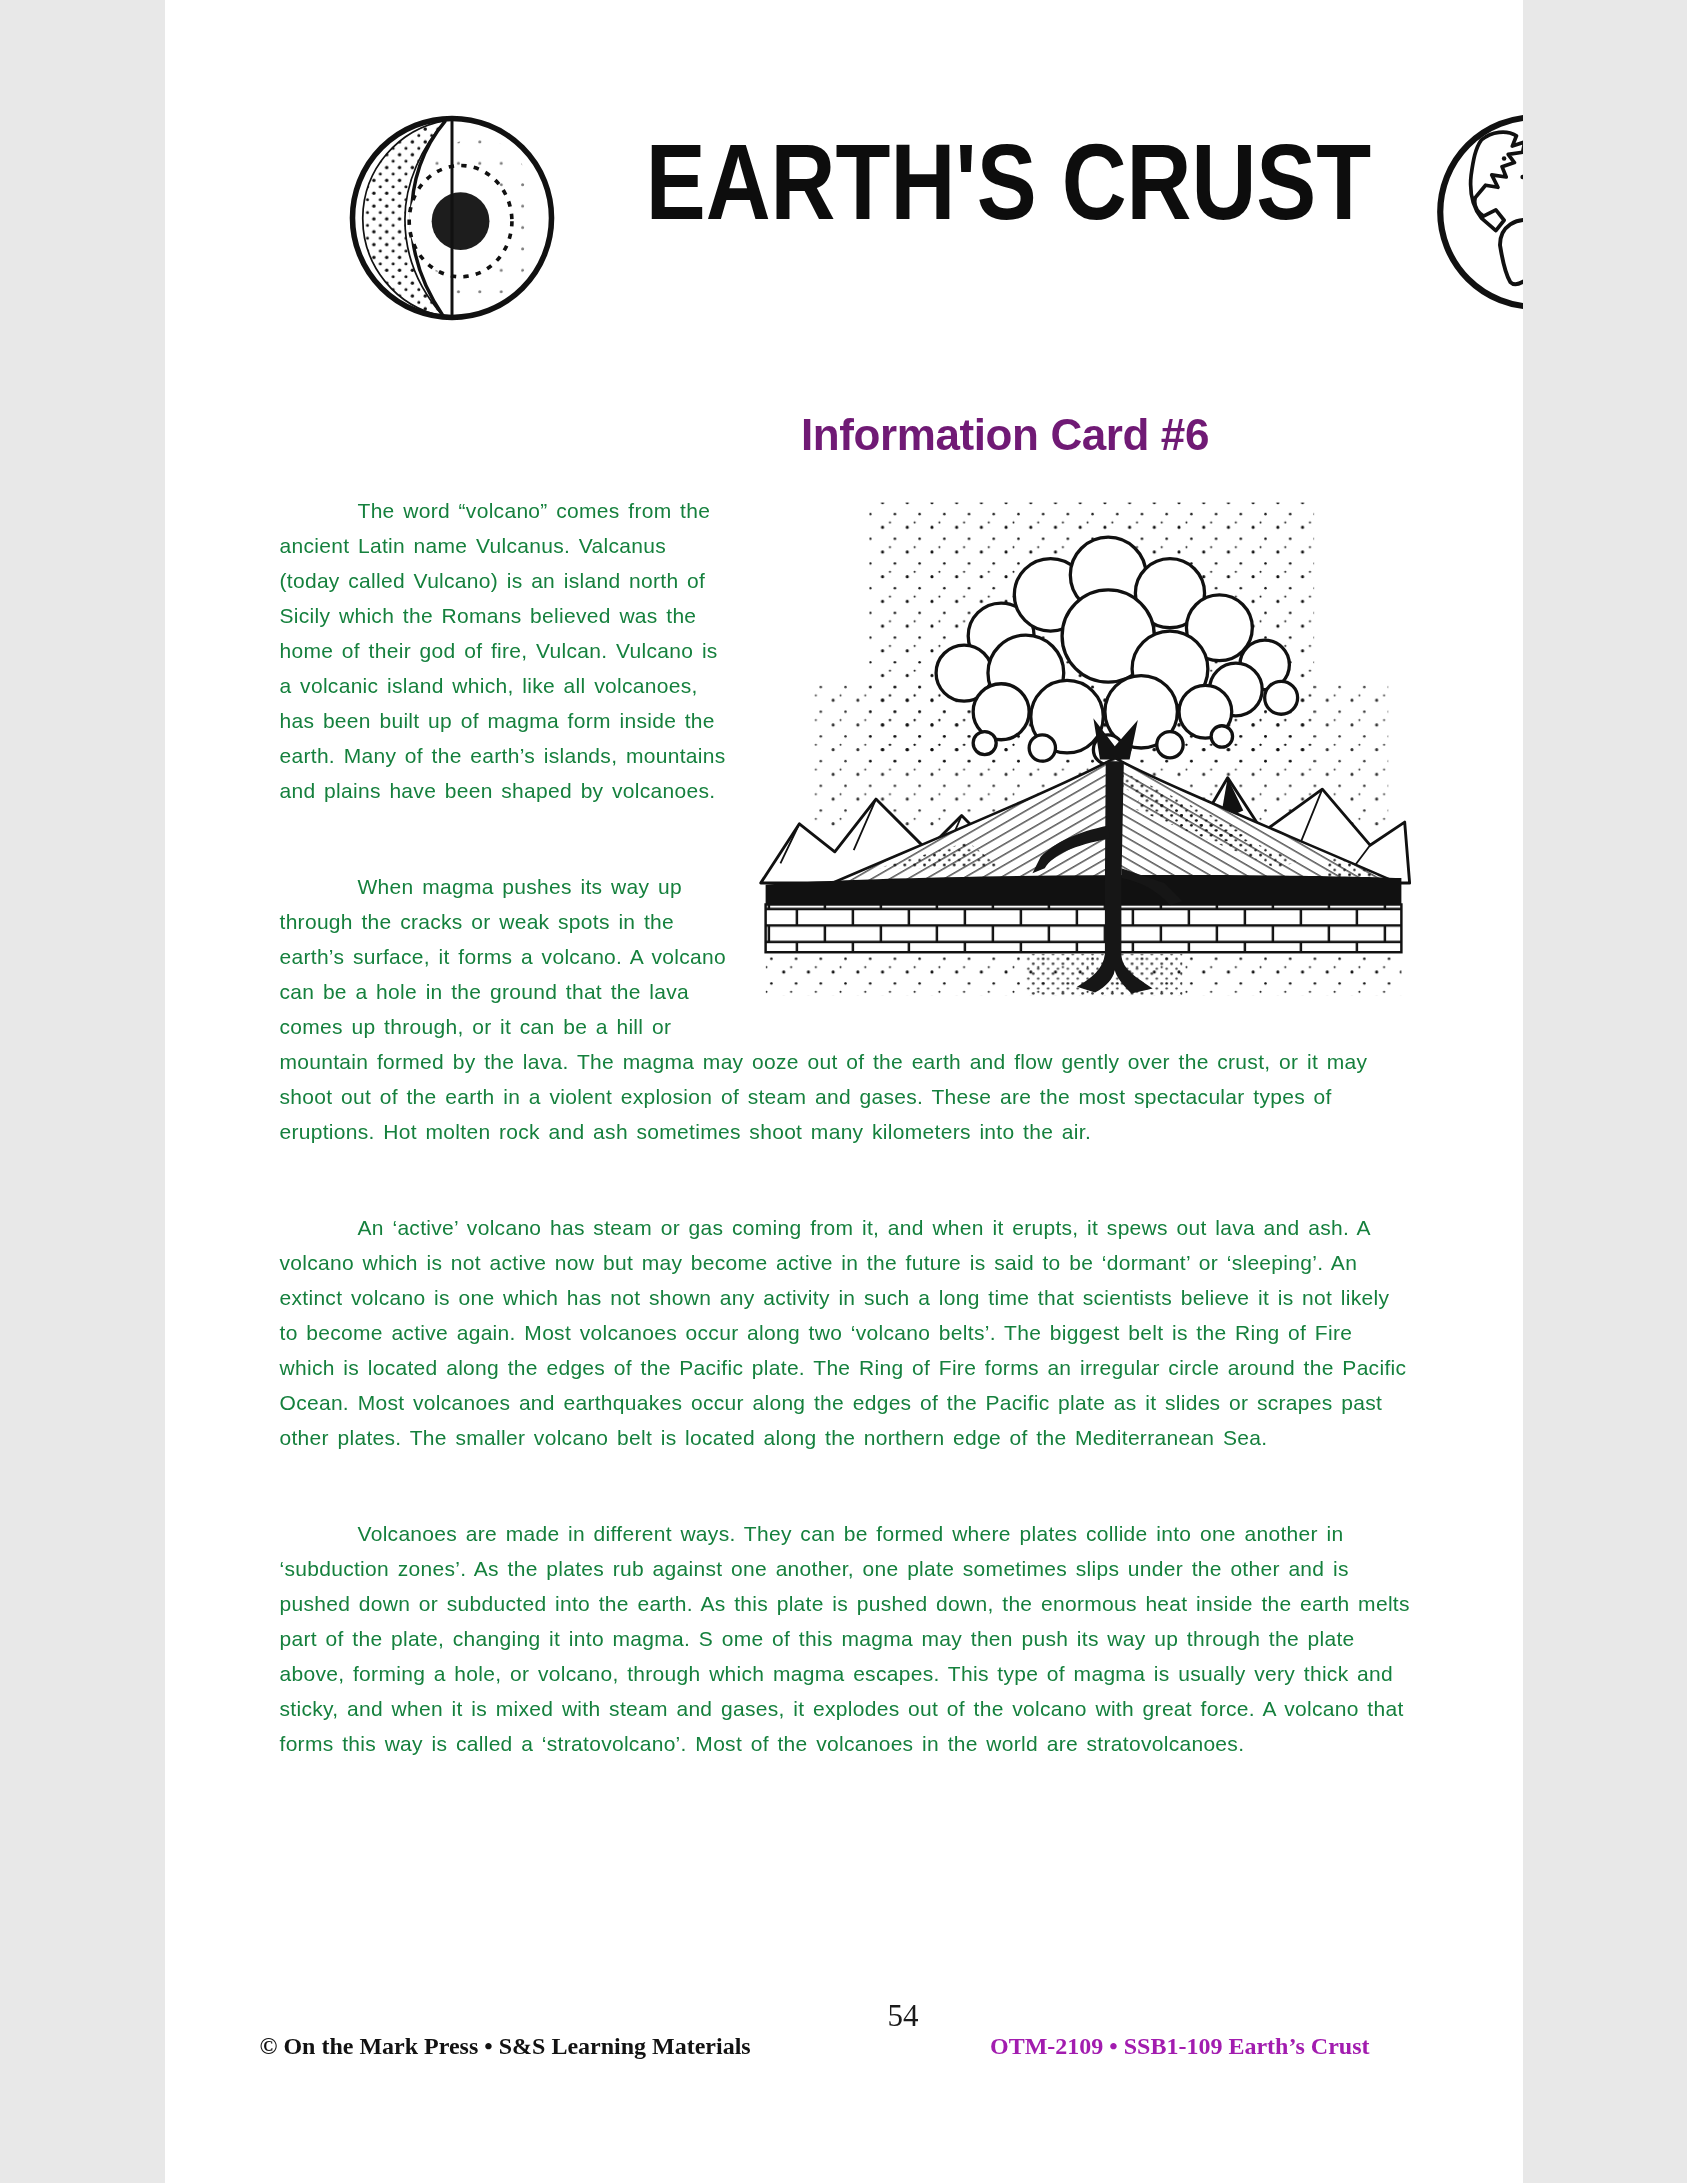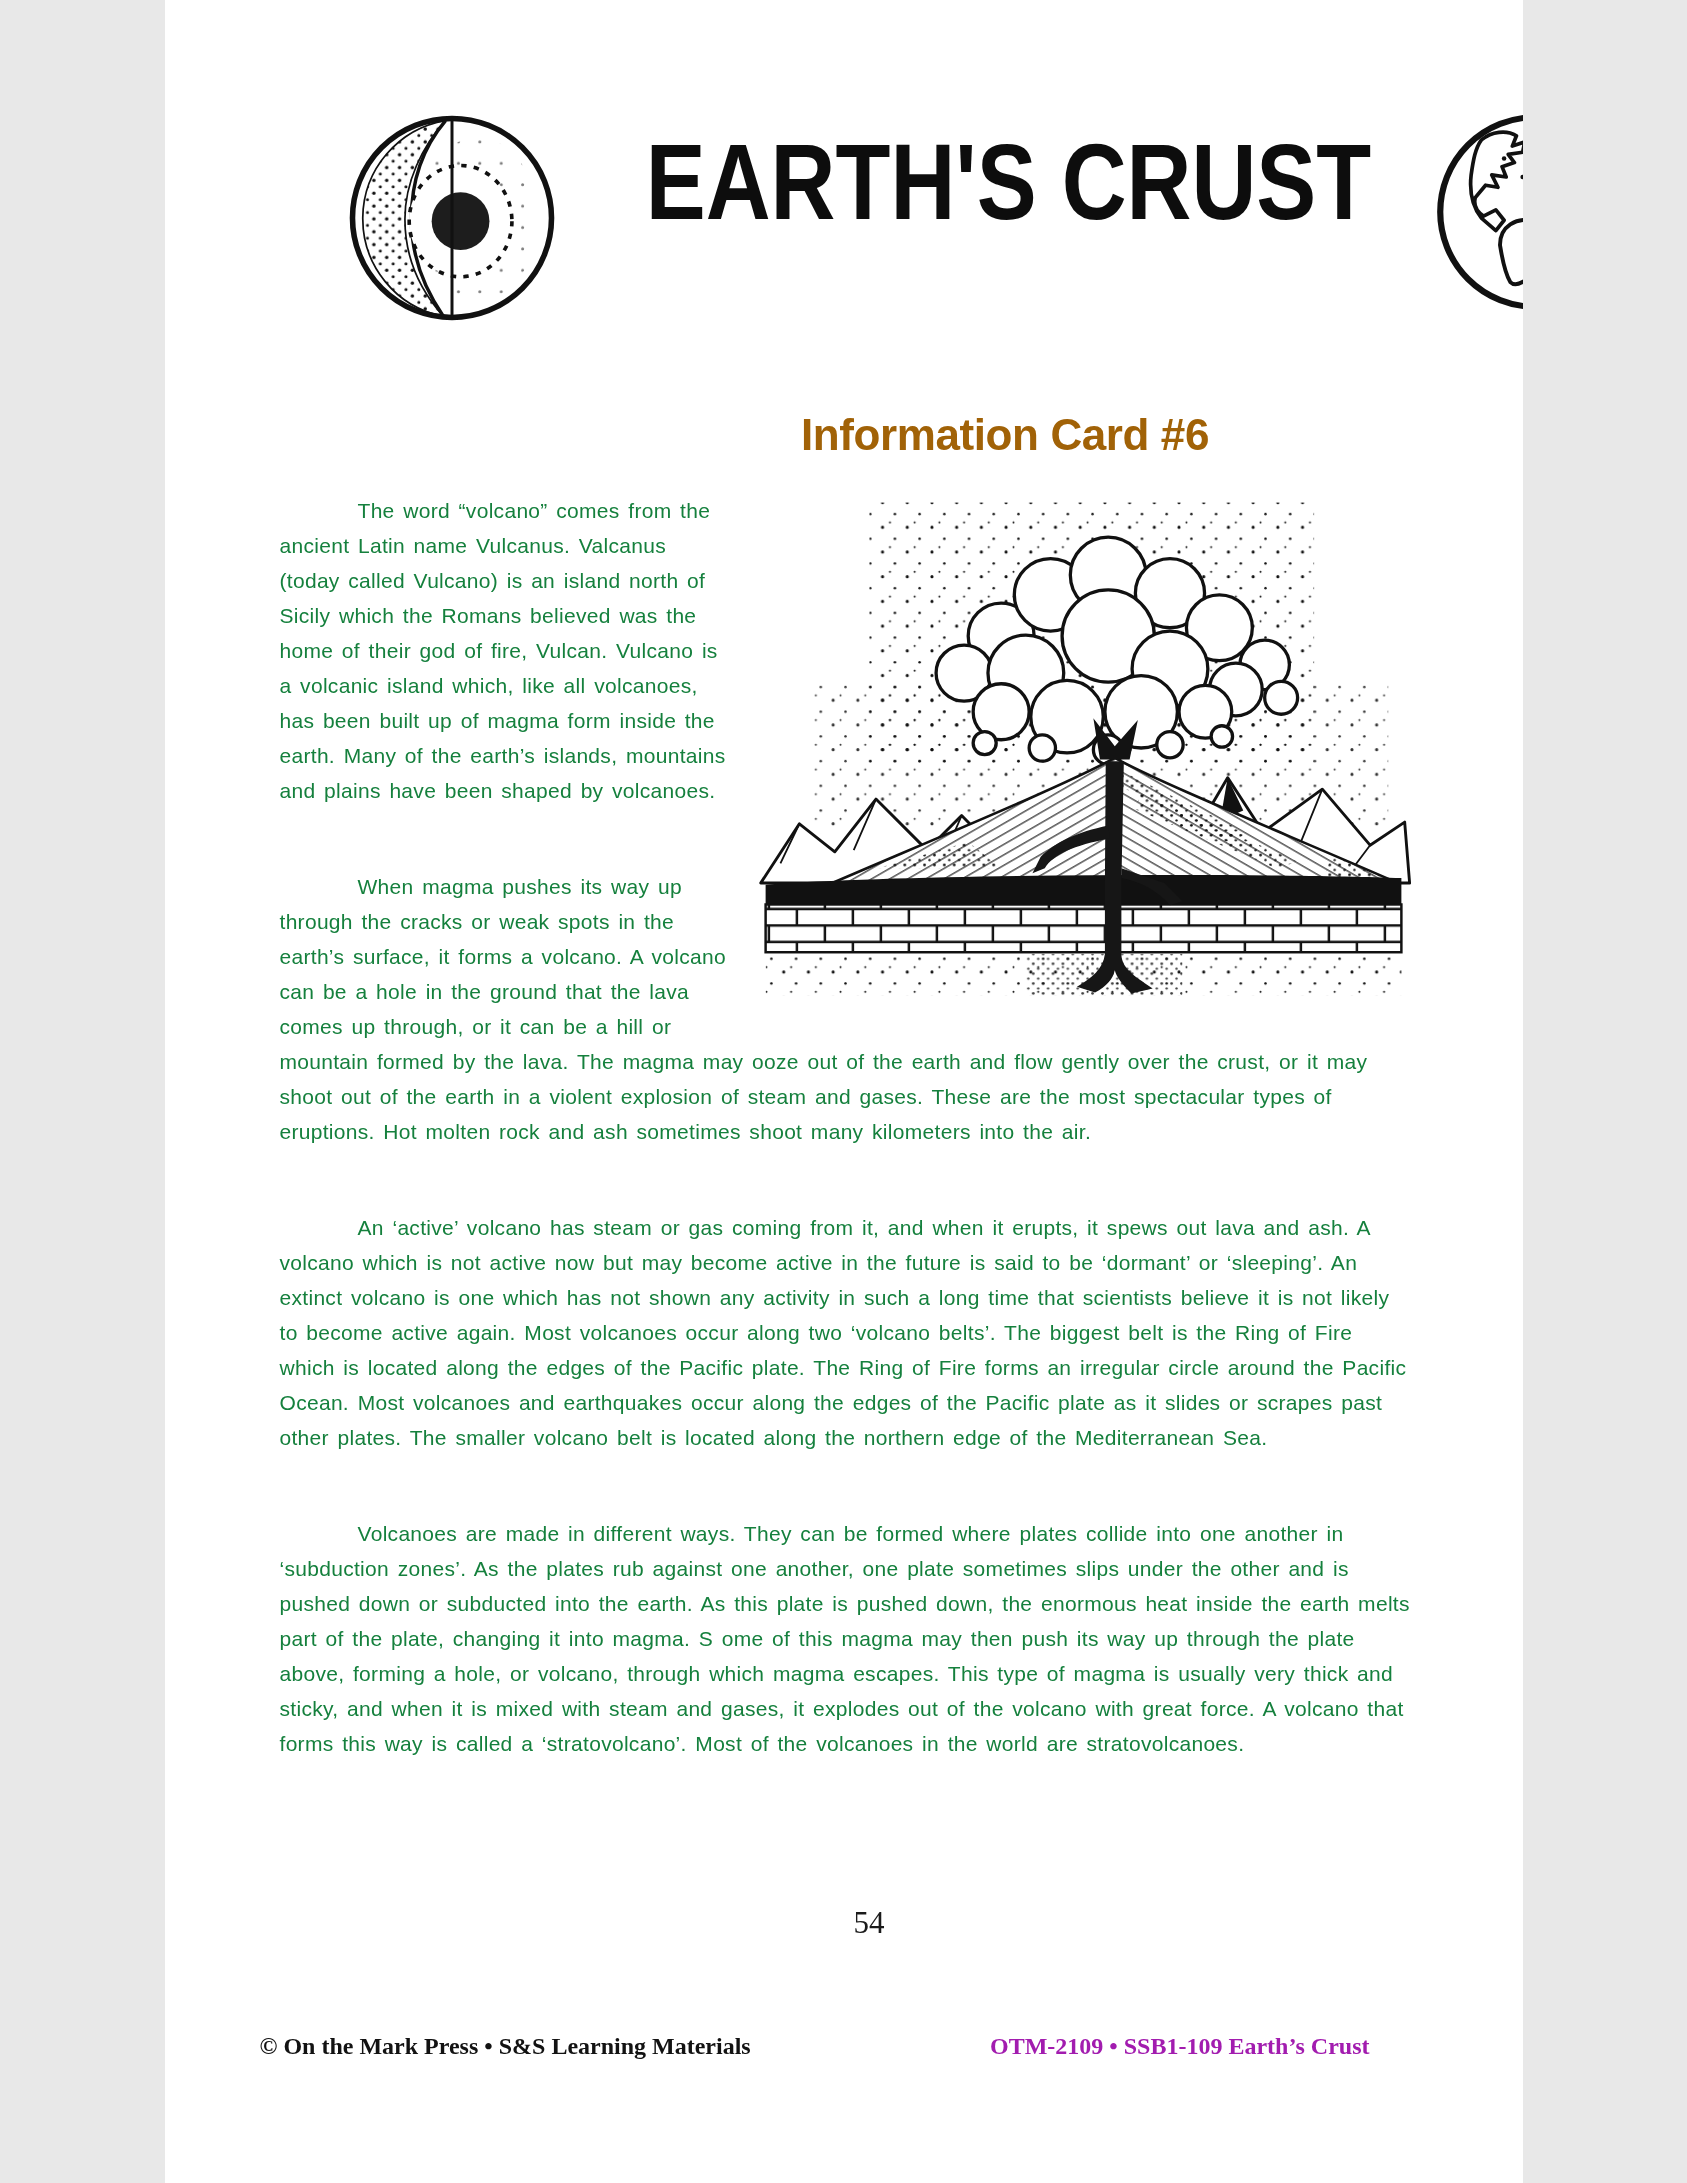--- a/index.html
+++ b/index.html
@@ -15,41 +15,41 @@
     color:#0d0d0d;transform:scaleX(.84);transform-origin:50% 50%;
     white-space:nowrap;
   }
   .sub-title{
     position:absolute;left:346px;top:290px;width:989px;text-align:center;
     font-family:"Liberation Serif",serif;font-weight:700;font-size:71px;
     color:#0d0d0d;letter-spacing:0.8px;
   }
   .card-title{
     position:absolute;left:346px;top:410px;width:989px;text-align:center;
-    font-weight:700;font-size:44px;color:#a16207;letter-spacing:-0.4px;
+    font-weight:700;font-size:44px;color:#701a75;letter-spacing:-0.4px;
   }
   .globe-left{position:absolute;left:180px;top:112px;width:214px;height:214px;}
   .globe-right{position:absolute;left:1267px;top:109px;width:206px;height:206px;}
   
   .content{position:absolute;left:115px;right:110px;top:493px;}
   .content p{
     margin:0 0 61px 0;font-size:21px;line-height:35px;
     letter-spacing:0.3px;word-spacing:2.5px;text-indent:78px;color:#15803d;
   }
   .figure{
     float:right;width:659px;height:504px;margin:3.3px 0 13px 20.6px;
   }
   .figure svg{display:block;width:100%;height:100%;}
   
   .footer-left{
     position:absolute;left:95px;top:2033px;
     font-family:"Liberation Serif",serif;font-weight:700;font-size:24px;color:#121212;
   }
   .footer-page{
-    position:absolute;left:689px;top:1905px;width:99px;text-align:left;
+    position:absolute;left:689px;top:1998px;width:99px;text-align:center;
     font-family:"Liberation Serif",serif;font-size:31px;color:#1a1a1a;
   }
   .footer-right{
     position:absolute;right:153px;top:2033px;
     font-family:"Liberation Serif",serif;font-weight:700;font-size:24px;color:#a21caf;
   }
 </style>
 </head>
 <body>
 

